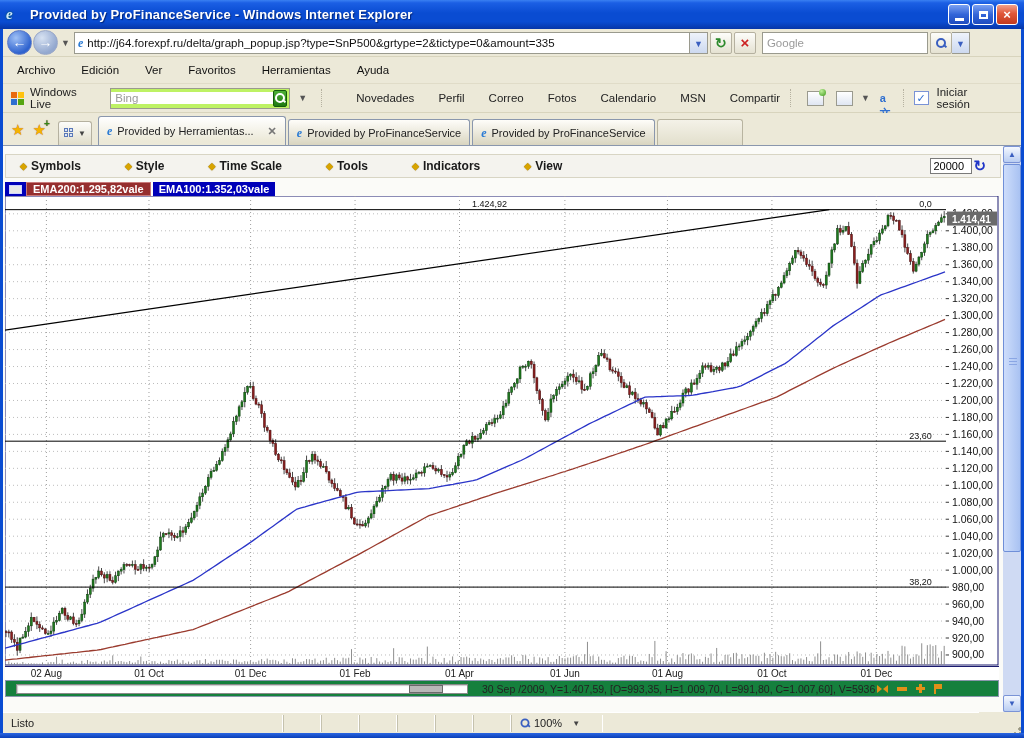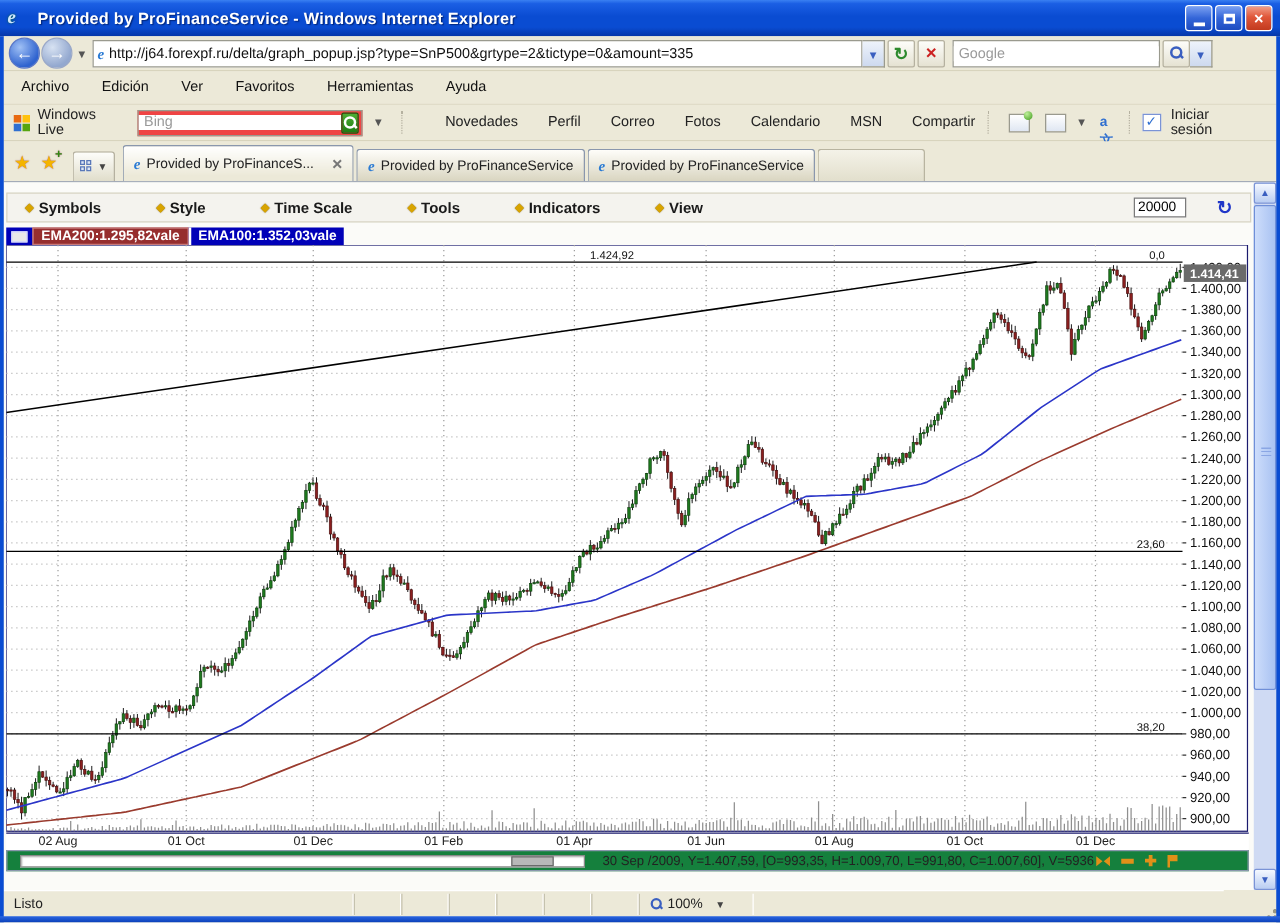--- a/index.html
+++ b/index.html
@@ -54,21 +54,21 @@
   .menurow { position:absolute; left:3px; top:57px; width:1018px; height:27px; background:#ece9d8;
     display:flex; align-items:center; gap:26px; padding:0 14px; font-size:11.5px; color:#111;
     border-bottom:1px solid #e0dcc8; }
 
   
   .liverow { position:absolute; left:3px; top:84px; width:1018px; height:29px; background:#ece9d8;
     display:flex; align-items:center; font-size:11.5px; color:#222; border-bottom:1px solid #d8d4bd; padding:0 8px; }
   .liveflag { width:13px; height:13px; display:grid; grid-template-columns:6px 6px; grid-template-rows:6px 6px; gap:1px; margin-right:6px; }
   .liveflag i:nth-child(1){background:#e86a10;} .liveflag i:nth-child(2){background:#ffc20e;}
   .liveflag i:nth-child(3){background:#2f6fd0;} .liveflag i:nth-child(4){background:#56a510;}
-  .bingbox { width:180px; height:21px; border:1px solid #9a9a8e; background:#ef4444; display:flex; align-items:center; margin:0 6px 0 10px; }
+  .bingbox { width:180px; height:21px; border:1px solid #9a9a8e; background:#bef264; display:flex; align-items:center; margin:0 6px 0 10px; }
   .bingbox input { border:none; outline:none; flex:1; font-size:11.5px; padding:0 4px; font-family:"Liberation Sans", sans-serif; }
   .bingbox input::placeholder { color:#9a9a9a; }
   .bingbtn { width:22px; height:17px; background:linear-gradient(180deg,#4caf35,#1e7a12); border:1px solid #145a0c; border-radius:2px;
     display:flex; align-items:center; justify-content:center; margin-right:2px; }
   .bingbtn .mag::before{ border-color:#fff;} .bingbtn .mag::after{ background:#fff;}
   .live-links { display:flex; gap:24px; margin-left:24px; }
   .vsep { width:1px; height:18px; border-left:1px dotted #b5b1a0; margin:0 10px; }
   .tbicon { width:17px; height:15px; border:1px solid #9a9a8e; background:linear-gradient(180deg,#fff,#dfe6f2);
     position:relative; margin:0 6px; }
   .tbicon.pin::after { content:""; position:absolute; right:-3px; top:-3px; width:7px; height:7px; border-radius:50%;
@@ -97,21 +97,21 @@
   .tab .x { margin-left:14px; color:#777; font-size:11px; font-weight:bold; }
   .tab.ghost { width:86px; background:linear-gradient(180deg,#f4f2e8,#e2dfcc); border-color:#b8b4a0; }
 
   
   .content { position:absolute; left:3px; top:146px; width:1018px; height:566px; background:#fff; }
   .chartapp { position:absolute; left:0; top:0; right:18px; bottom:0; background:#fbfbf8; }
   .cmenu { position:absolute; left:2px; top:8px; right:2px; height:24px; background:#f4f3ee;
     border:1px solid #d8d5c4; display:flex; align-items:center; gap:44px; padding:0 14px; }
   .cmenu .item { display:flex; align-items:center; gap:4px; font-size:12px; font-weight:bold; color:#1a1a1a; }
   .cmenu .dia { color:#d8a400; font-size:9px; text-shadow:0 0 1px #705200; }
-  .amountbox { margin-left:auto; display:flex; align-items:center; gap:24px; }
+  .amountbox { margin-left:auto; display:flex; align-items:center; gap:1px; }
   .amountbox input { width:42px; height:16px; border:1px solid #7a7a7a; font-size:11px; padding:0 2px; font-family:"Liberation Sans", sans-serif; }
   .crefresh { color:#2036c8; font-size:15px; font-weight:bold; }
 
   .chead { position:absolute; left:2px; top:36px; height:14px; display:flex; align-items:stretch; font-size:11px; font-weight:bold; color:#fff; }
   .chead .seg { background:#0000b8; display:flex; align-items:center; padding:0 8px; white-space:nowrap; }
   .chead .icon { background:#0000b8; display:flex; align-items:center; padding:0 4px; }
   .chead .icon i { width:13px; height:9px; border:1px solid #cfd4ff; background:#e8e8e8; display:block; }
   .chead .ema200 { background:#962e2e; border:1px solid #c87a7a; padding:0 6px; display:flex; align-items:center; }
   .chead .ema100 { background:#0000b8; border-left:2px solid #fff; padding:0 6px; display:flex; align-items:center; }
 
@@ -252,21 +252,21 @@
       <span class="qgrid">
           <i></i>
           <i></i>
           <i></i>
           <i></i>
         </span>
       <span class="dd">▼</span>
     </span>
     <span class="tab active">
       <span class="ie-mini">e</span>
-      <span>Provided by ProFinanceS...</span>
+      <span>Provided by Herramientas...</span>
       <span class="x">✕</span>
     </span>
     <span class="tab">
       <span class="ie-mini">e</span>
       <span>Provided by ProFinanceService</span>
     </span>
     <span class="tab">
       <span class="ie-mini">e</span>
       <span>Provided by ProFinanceService</span>
     </span>

